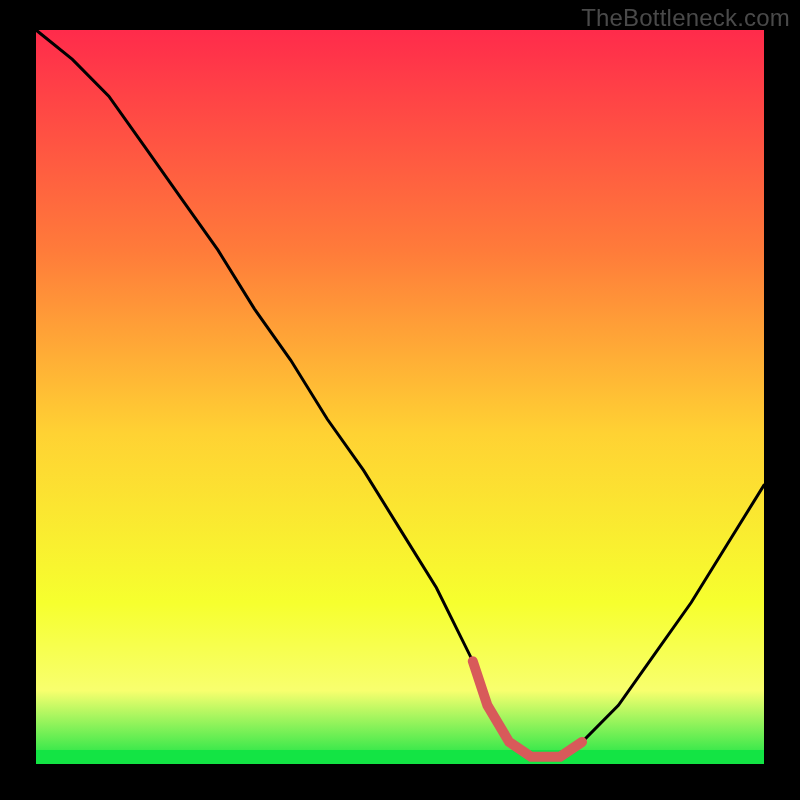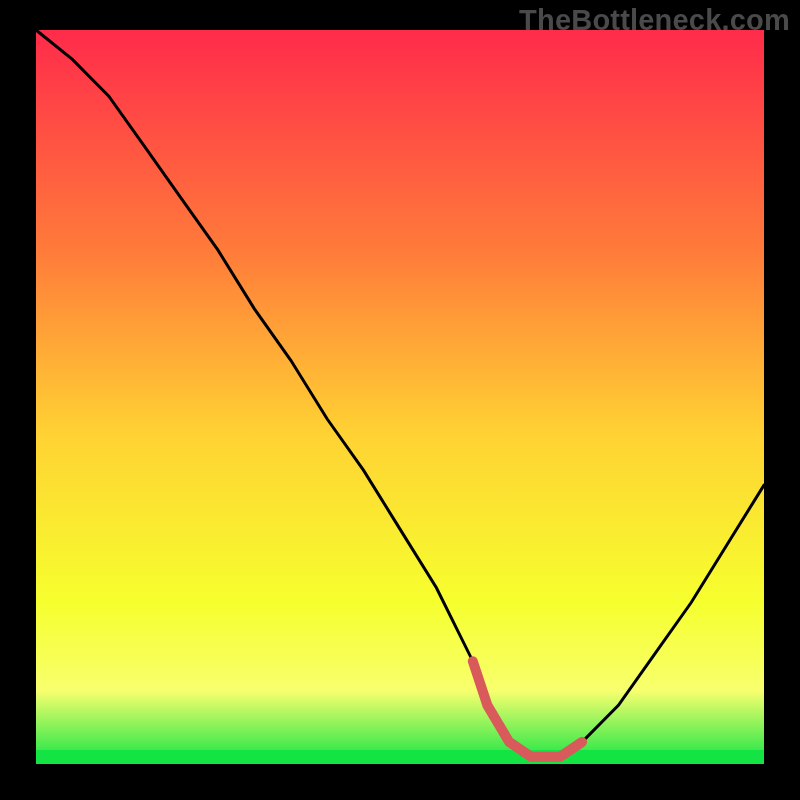--- a/index.html
+++ b/index.html
@@ -15,22 +15,22 @@
     position: relative;
     width: 800px;
     height: 800px;
     background: #000;
   }
   .attribution {
     position: absolute;
     top: 4px;
     right: 10px;
     color: #4a4a4a;
-    font-size: 29px;
-    font-weight: bold;
+    font-size: 24px;
+    font-weight: normal;
     letter-spacing: 0.2px;
     z-index: 5;
   }
   svg {
     position: absolute;
     top: 0;
     left: 0;
   }
 </style>
 </head>

